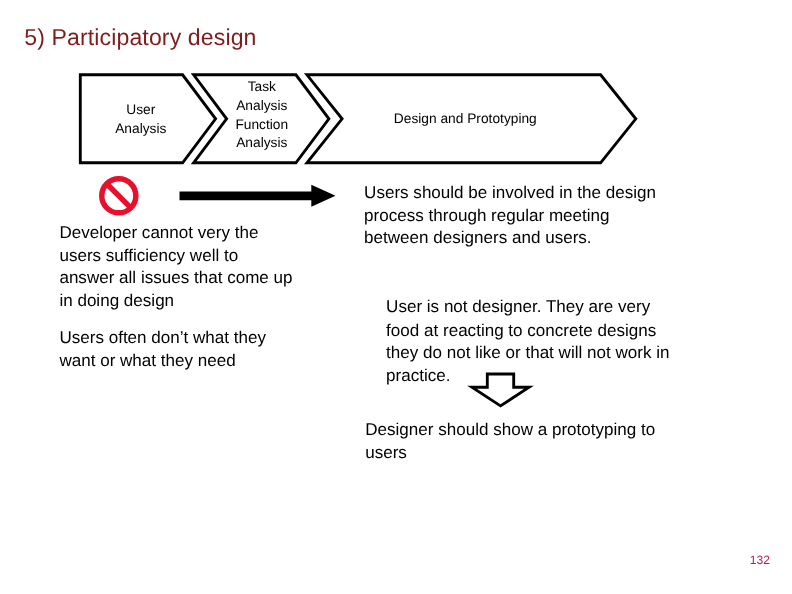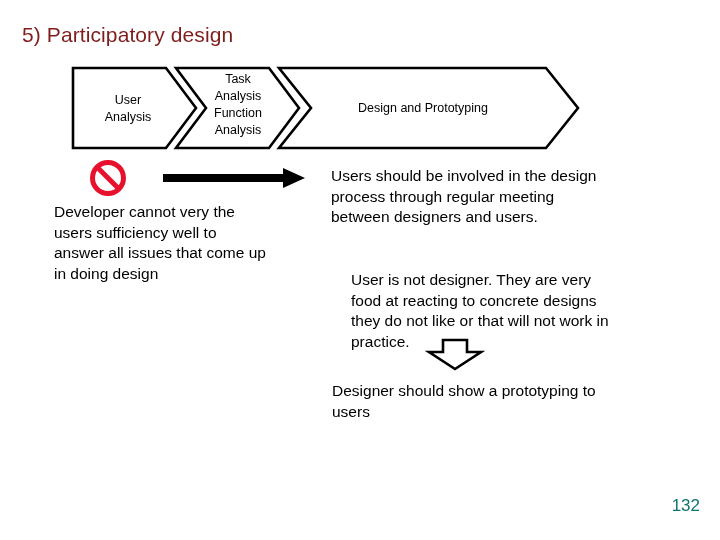--- a/index.html
+++ b/index.html
@@ -82,22 +82,22 @@
   #left-para-2 { left: 54px; top: 298px;  width: 215px; }
   #right-para-1 { left: 331px; top: 166px; width: 272px; }
   #right-para-2 { left: 331px; top: 270px; width: 272px; margin-left: 20px; }
   #bottom-para { left: 332px; top: 381px; width: 300px; }
 
   
   #page-number {
     position: absolute;
     right: 20px;
     bottom: 24px;
-    font-size: 17px;
-    color: #0f766e;
+    font-size: 11px;
+    color: #be185d;
   }
 </style>
 </head>
 <body>
 
 <div id="slide">
 
   <div id="slide-title">5) Participatory design</div>
 
   <div id="process-flow">
@@ -138,20 +138,21 @@
   </div>
 
   <div id="down-arrow">
     <svg width="62" height="36" viewBox="0 0 62 36" xmlns="http://www.w3.org/2000/svg">
       <path d="M 19,4 L 43,4 L 43,16 L 57,16 L 31,33 L 5,16 L 19,16 Z" fill="#ffffff" stroke="#000000" stroke-width="2.6" stroke-linejoin="miter"></path>
     </svg>
   </div>
 
   <div class="body-text" id="left-para-1">Developer cannot very the users sufficiency well to answer all issues that come up in doing design</div>
 
+  <div class="body-text" id="left-para-2">Users often don’t what they want or what they need</div>
 
   <div class="body-text" id="right-para-1">Users should be involved in the design process through regular meeting between designers and users.</div>
 
   <div class="body-text" id="right-para-2">User is not designer. They are very food at reacting to concrete designs they do not like or that will not work in practice.</div>
 
   <div class="body-text" id="bottom-para">Designer should show a prototyping to users</div>
 
   <div id="page-number">132</div>
 
 </div>

